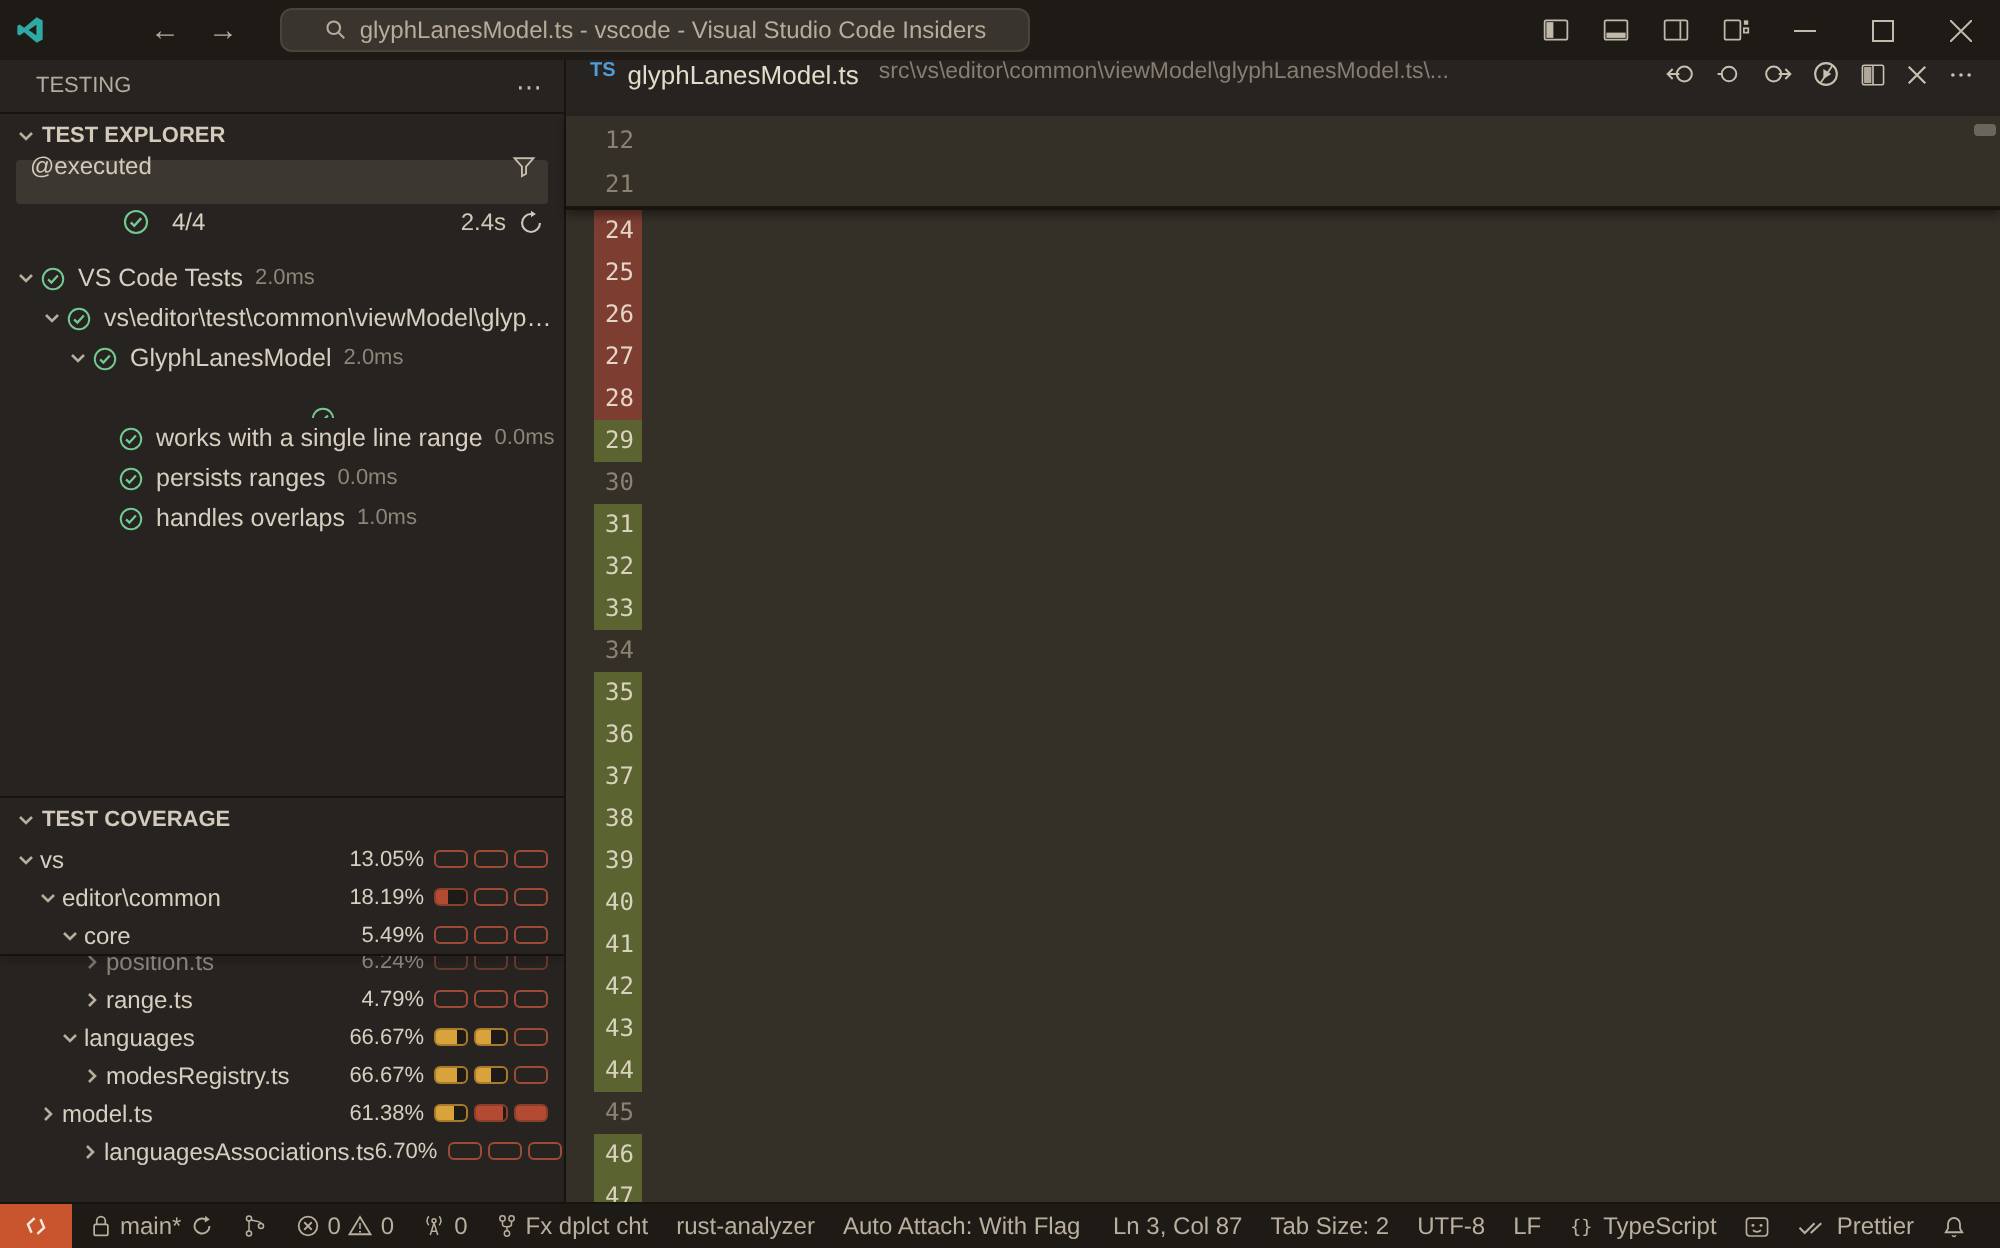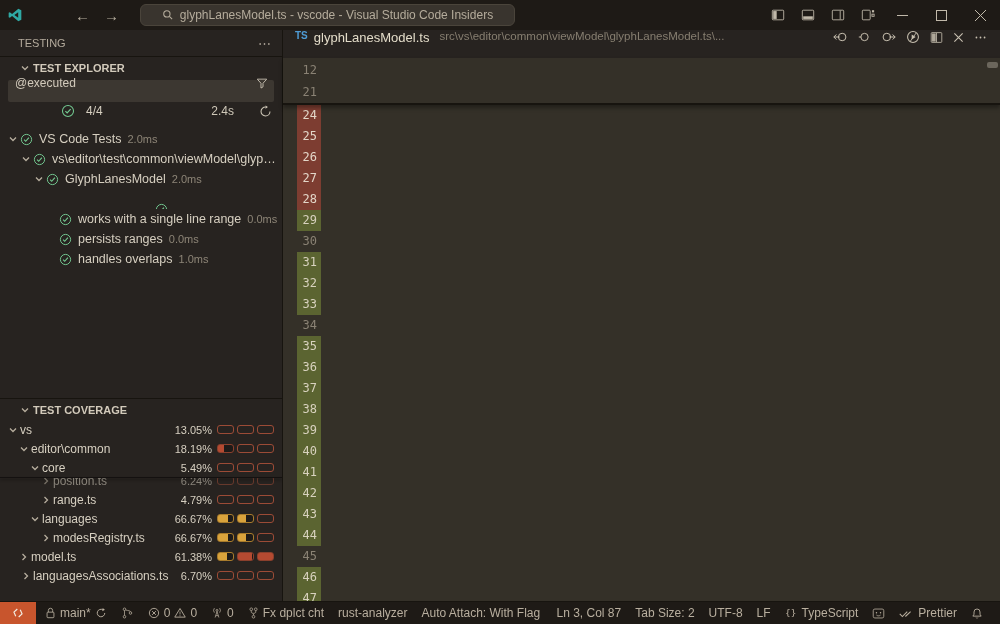--- a/index.html
+++ b/index.html
@@ -19,26 +19,26 @@
   .tb-right .lay { padding:0 8px; display:flex; align-items:center; }
   .tb-right .win { padding:0 14px; font-size:13px; display:flex; align-items:center; height:30px; }
 
   
   .main { flex:1 1 auto; display:flex; min-height:0; }
 
   
   .sidebar { width:283px; flex:0 0 283px; background:#272320; border-right:1px solid #17140f; display:flex; flex-direction:column; }
   .pane-header { height:26px; display:flex; align-items:center; padding:0 10px 0 18px; font-size:11px; color:#b4ab9c; flex:0 0 26px; }
   .pane-header .dots { margin-left:auto; letter-spacing:1px; color:#c1b9aa; font-size:13px; }
-  .sec-header { height:22px; display:flex; align-items:center; gap:3px; padding:0 20px; font-size:11px; font-weight:bold; color:#d2cabb; border-top:1px solid #17140f; flex:0 0 22px; }
+  .sec-header { height:22px; display:flex; align-items:center; gap:3px; padding:0 8px; font-size:11px; font-weight:bold; color:#d2cabb; border-top:1px solid #17140f; flex:0 0 22px; }
   .filter-wrap { padding:2px 8px 2px 8px; flex:0 0 26px; }
   .filter-box { height:22px; background:#3c3731; display:flex; align-items:center; padding:0 6px 16px 7px; font-size:12px; color:#d2cabb; border-radius:2px; }
   .filter-box .funnel { margin-left:auto; color:#c5bdae; }
   .result-row { height:22px; display:flex; align-items:flex-start; gap:6px; padding:0 10px 0 16px; font-size:12px; color:#d6cfc0; flex:0 0 22px;margin-left:45px; }
-  .result-row .rr-right { margin-left:auto; display:flex; align-items:center; gap:25px; color:#cfc8b8; }
+  .result-row .rr-right { margin-left:auto; display:flex; align-items:center; gap:6px; color:#cfc8b8; }
   #test-tree { flex:0 0 272px; overflow:hidden; padding-top:3px; }
   .tree-row { height:20px; display:flex; align-items:center; font-size:12.5px; color:#d6cfc0; white-space:nowrap; overflow:hidden; }
   .tree-row .chev, .cov-row .chev { width:14px; flex:0 0 14px; color:#b7ae9e; display:flex; justify-content:center; }
   .tree-row .dur { color:#8d8577; font-size:11px; margin-left:6px; }
   .tree-row .lbl { overflow:hidden; text-overflow:ellipsis; }
   .pass-ic { flex:0 0 14px; margin-right:5px; display:flex; }
   #coverage-list { flex:1 1 auto; overflow:hidden; }
   .cov-row { height:19px; display:flex; align-items:center; font-size:12px; color:#d6cfc0; padding-right:8px; white-space:nowrap; }
   .cov-row .pct { margin-left:auto; font-size:11px; color:#d6cfc0; }
   .cbars { display:flex; gap:3px; margin-left:5px; }
@@ -394,21 +394,21 @@
               </svg>
             </span>
             <span class="lbl">model.ts</span>
             <span class="pct">61.38%</span>
             <span class="cbars">
               <span class="cbar" style="border-color: rgb(168, 123, 44); background: linear-gradient(to right, rgb(217, 163, 60) 60%, rgba(0, 0, 0, 0.25) 60%);"></span>
               <span class="cbar" style="border-color: rgb(138, 63, 44); background: linear-gradient(to right, rgb(180, 74, 49) 90%, rgba(0, 0, 0, 0.25) 90%);"></span>
               <span class="cbar" style="border-color: rgb(138, 63, 44); background: linear-gradient(to right, rgb(180, 74, 49) 100%, rgba(0, 0, 0, 0.25) 100%);"></span>
             </span>
           </div>
-          <div class="cov-row" style="padding-left: 19px;">
+          <div class="cov-row" style="padding-left: 38px;">
             <span class="chev">
               <svg width="10" height="10" viewBox="0 0 10 10">
                 <path d="M3.5 2 L6.5 5 L3.5 8" stroke="currentColor" fill="none" stroke-width="1.3"></path>
               </svg>
             </span>
             <span class="lbl">languagesAssociations.ts</span>
             <span class="pct">6.70%</span>
             <span class="cbars">
               <span class="cbar" style="border-color: rgb(156, 75, 54);"></span>
               <span class="cbar" style="border-color: rgb(156, 75, 54);"></span>

